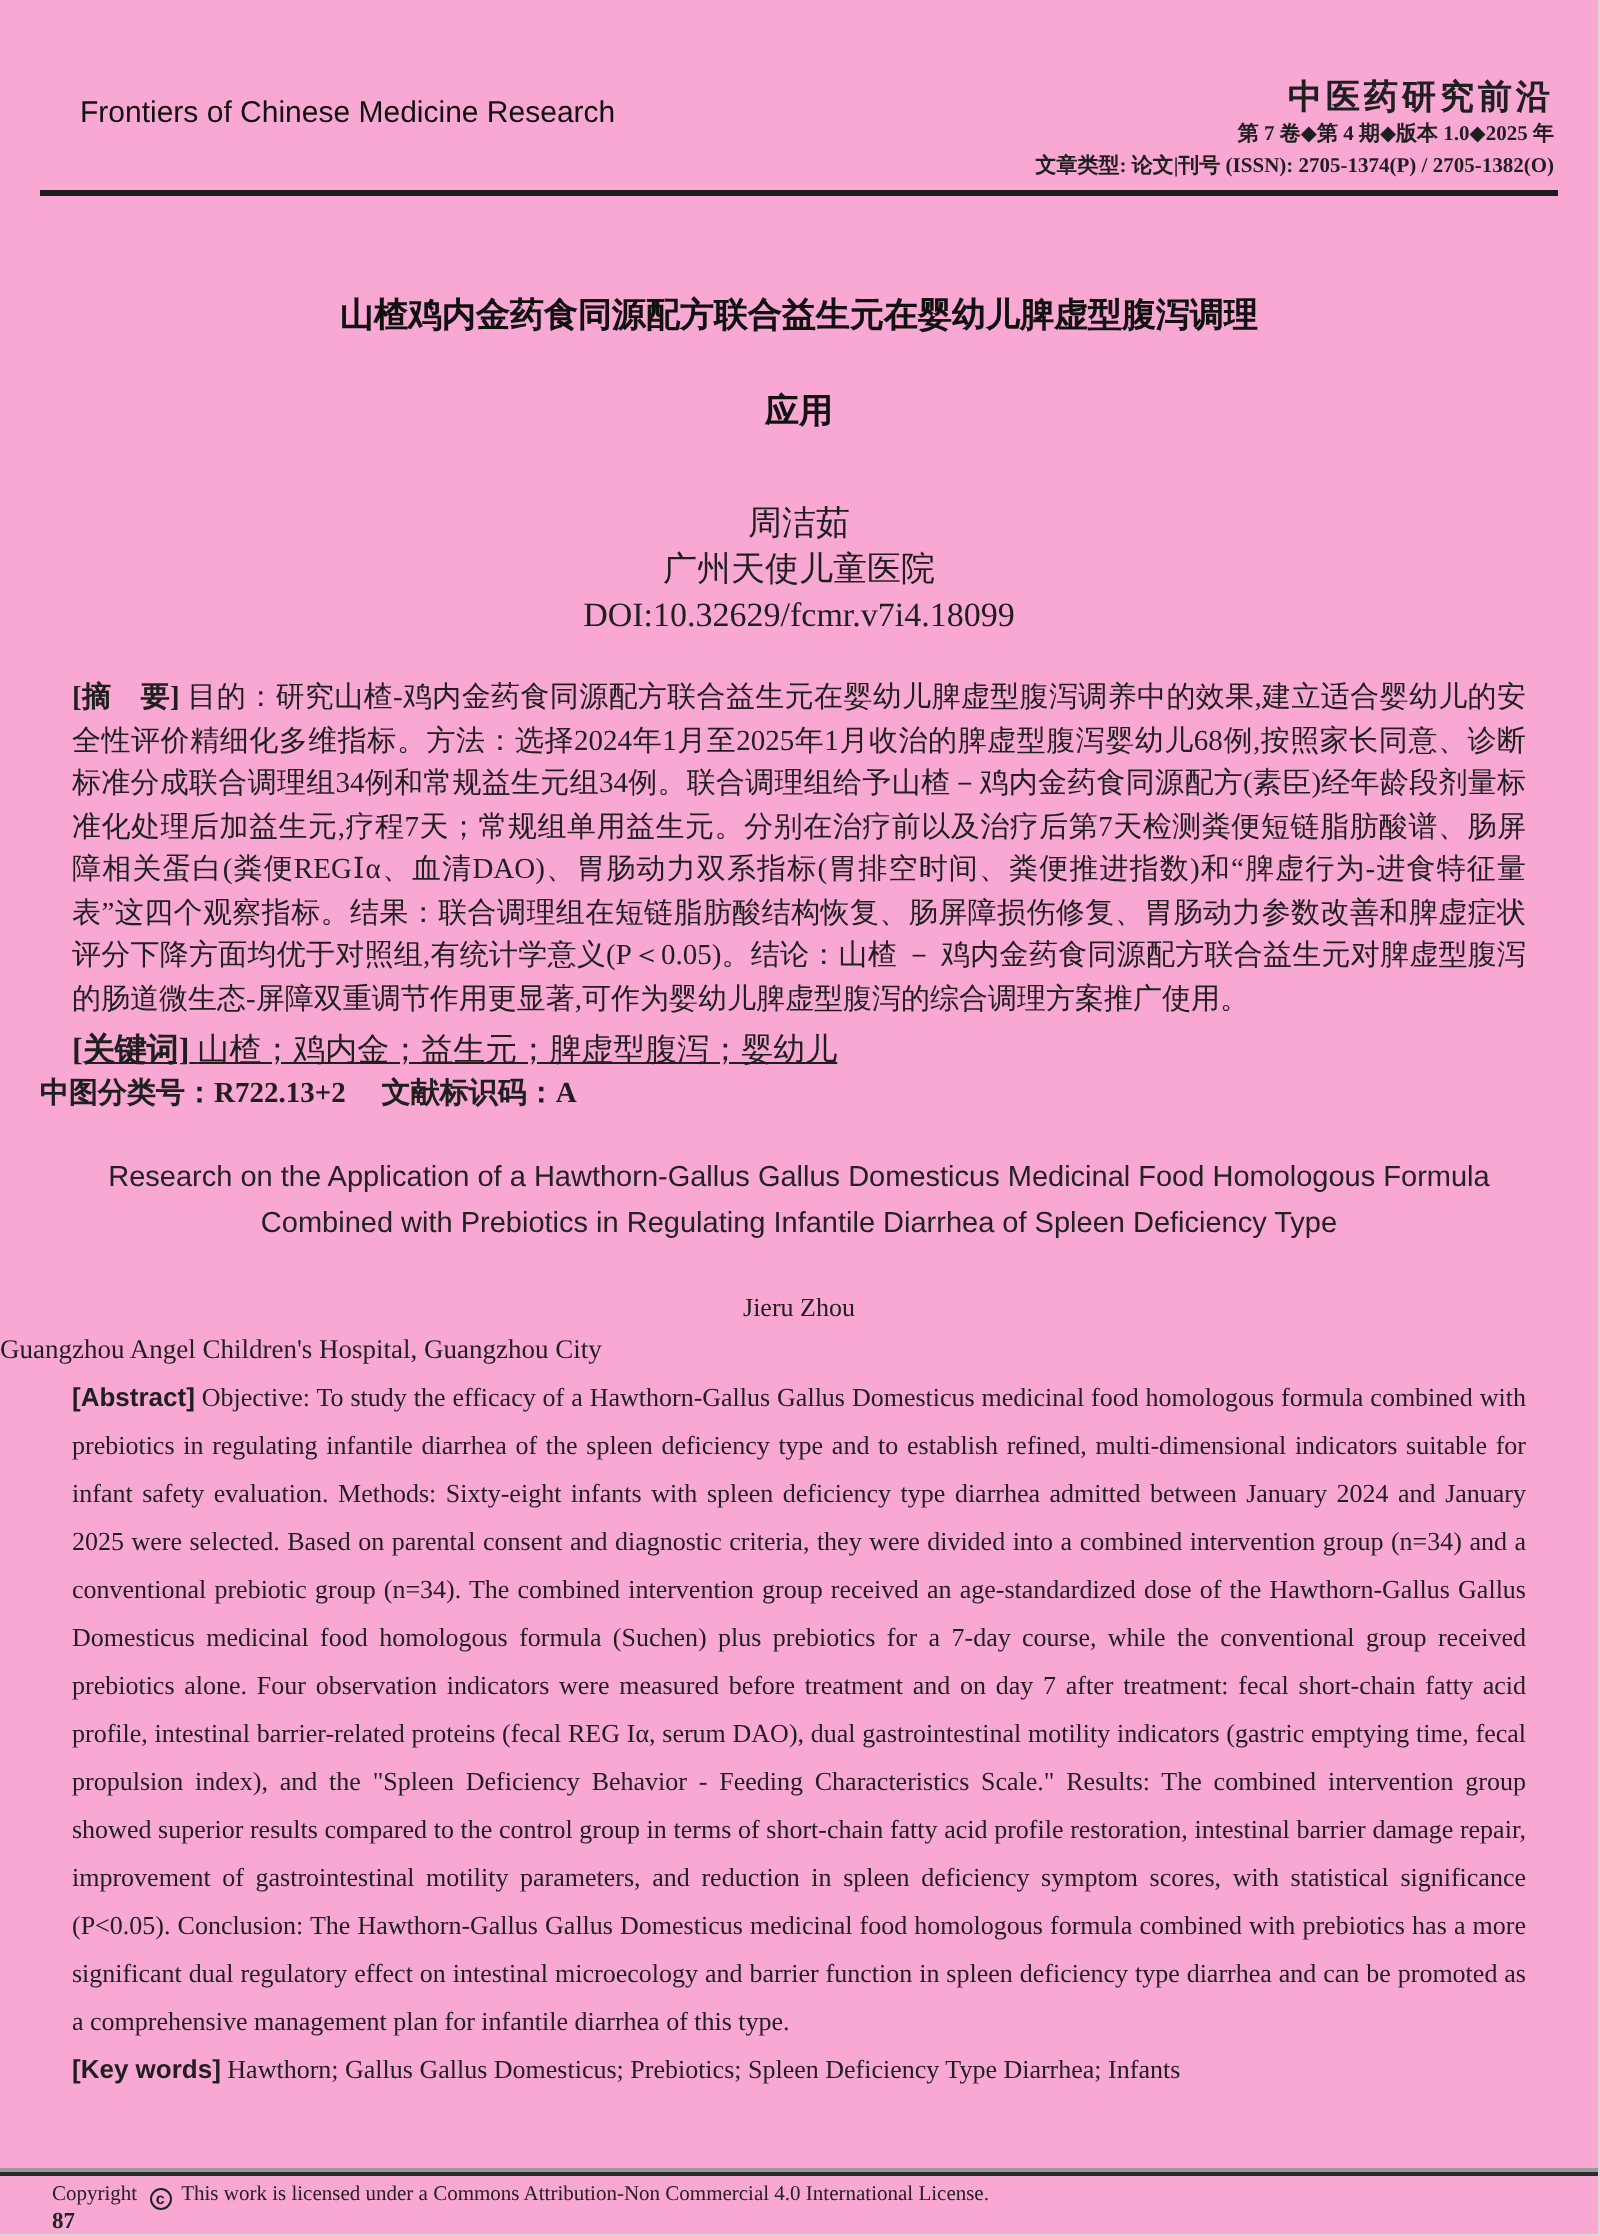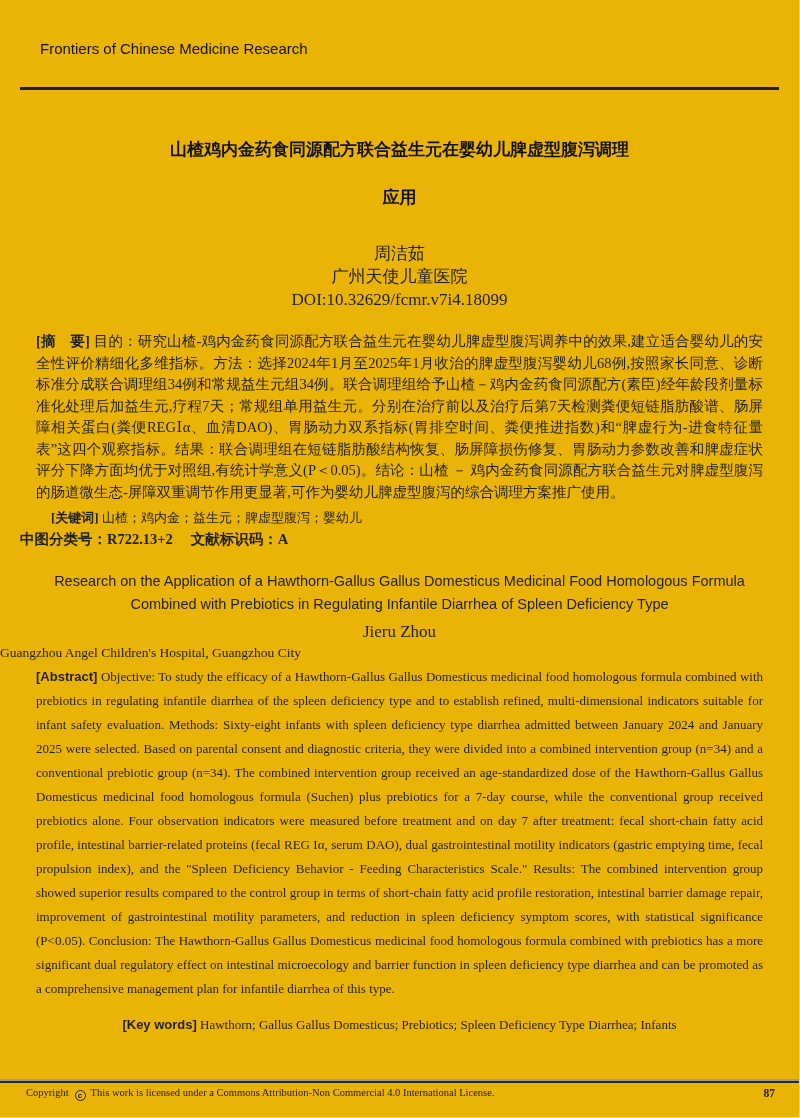--- a/index.html
+++ b/index.html
@@ -1,20 +1,20 @@
 <!DOCTYPE html>
 <html><head>
 <meta charset="utf-8">
 <style>
   * { margin:0; padding:0; box-sizing:border-box; }
   html,body { background:#ffffff; }
   body { font-family:"Liberation Serif","DejaVu Serif",serif; color:#1f1f1f; }
   .page {
     position:relative; width:800px; height:1118px; margin:0 auto;
-    background:#eab308; overflow:hidden;
+    background:#f9a8d4; overflow:hidden;
     border-right:1px solid #d8d8d8; border-bottom:1px solid #d8d8d8;
   }
   
   .header {
     display:flex; justify-content:space-between; align-items:flex-end;
     padding:40px 22px 0 40px;
   }
   .hdr-left {
     font-family:"Liberation Sans","DejaVu Sans",sans-serif;
     font-size:15px; color:#111; padding-bottom:24px;
@@ -29,59 +29,64 @@
     margin:36px 30px 0 30px; text-align:center;
     font-size:17px; font-weight:bold; line-height:48px; color:#111;
   }
   .meta-zh { margin-top:20px; text-align:center; font-size:17px; line-height:23px; }
   
   .abs-zh {
     margin:20px 36px 4px 36px; font-size:14.5px; line-height:21.5px;
     text-align:justify;
   }
   .abs-zh b, .kw-zh b { font-weight:bold; }
-  .kw-zh  { margin:0 51px; font-size:13px; line-height:21.5px; }
+  .kw-zh  { margin:0 36px; font-size:16px; line-height:21.5px;text-decoration:underline; }
   .clc-line { margin:0 20px; font-size:14.5px; line-height:21.5px; font-weight:bold; }
   .clc-gap { display:inline-block; width:18px; }
   
   .title-en {
     margin:20px 28px 0 28px; text-align:center;
     font-family:"Liberation Sans","DejaVu Sans",sans-serif;
     font-size:14.5px; font-weight:normal; line-height:22.5px; color:#222;
   }
-  .author-en { margin-top:6px; text-align:center; font-size:17px; line-height:21px; }
+  .author-en { margin-top:20px; text-align:center; font-size:13px; line-height:21px; }
   .affil-en  { font-size:13.5px; line-height:21px; }
   .abs-en {
     margin:2px 36px 0 36px; font-size:13px; line-height:24px;
     text-align:justify;
   }
   .sans-label { font-family:"Liberation Sans","DejaVu Sans",sans-serif; font-weight:bold; }
-  .kw-en { margin:12px 36px; font-size:13px; line-height:24px;text-align:center; }
+  .kw-en { margin:0 36px; font-size:13px; line-height:24px; }
   
   .footer { position:absolute; left:0; right:0; bottom:0; }
   .bot-rule { height:4px; margin:0 0 0 0; background:linear-gradient(#9a9a9a 0 55%, #2b2b2b 55% 100%); }
   .foot-row {
     display:flex; justify-content:space-between; align-items:flex-start;
-    padding:4px 20px 16px 26px; font-size:10.5px; color:#222;
+    padding:4px 20px 0 26px; font-size:10.5px; color:#222;flex-direction:column;
   }
   .cc-icon {
     display:inline-block; width:11px; height:11px; border:1.5px solid #222;
     border-radius:50%; font-size:8px; line-height:9px; text-align:center;
     font-weight:bold; vertical-align:-2px; margin:0 5px 0 6px;
     font-family:"Liberation Sans","DejaVu Sans",sans-serif;
   }
   .page-num { font-weight:bold; font-size:11.5px; padding-right:4px; }
 </style>
 </head>
 <body>
 
 <div class="page">
 
   <div class="header">
     <div class="hdr-left">Frontiers of Chinese Medicine Research</div>
+    <div class="hdr-right">
+      <div class="journal-zh">中医药研究前沿</div>
+      <div class="issue-line">第 7 卷◆第 4 期◆版本 1.0◆2025 年</div>
+      <div class="type-line">文章类型: 论文|刊号 (ISSN): 2705-1374(P) / 2705-1382(O)</div>
+    </div>
   </div>
   <div class="top-rule"></div>
 
   <div class="title-zh">
     <span>山楂鸡内金药食同源配方联合益生元在婴幼儿脾虚型腹泻调理</span><br>
     <span>应用</span>
   </div>
 
   <div class="meta-zh">
     <div>周洁茹</div>

